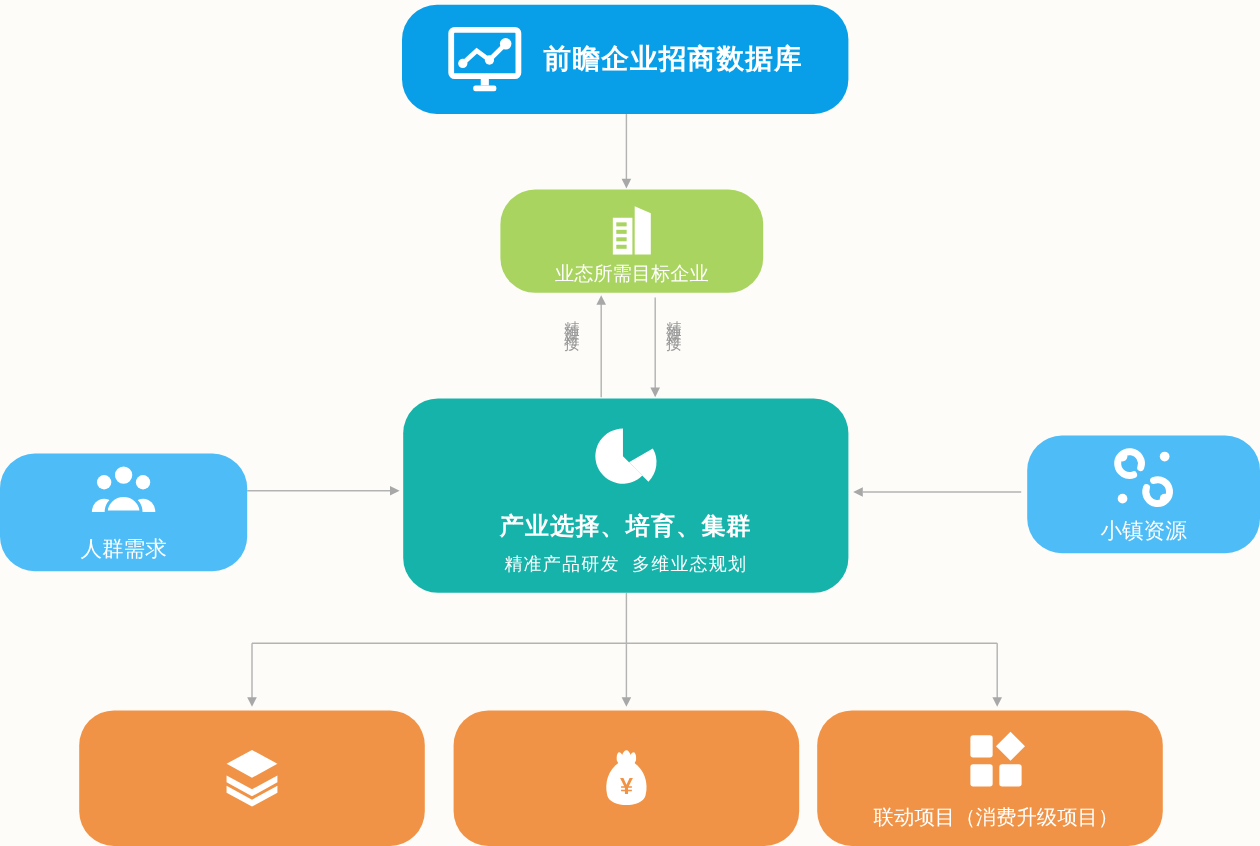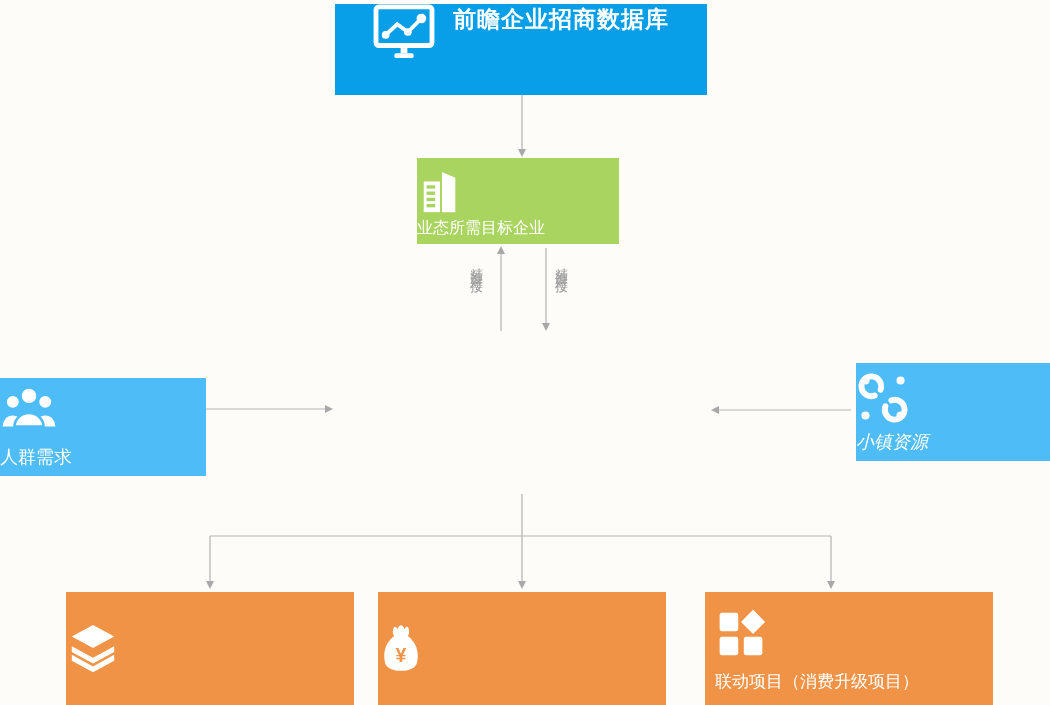--- a/index.html
+++ b/index.html
@@ -2,48 +2,48 @@
 <html style="--blue: #089fe8; --green: #a9d45f; --teal: #16b3aa; --lightblue: #4dbcf7; --orange: #f19347; --line: #b3b3b3; --graytext: #9a9a9a; --bg: #fdfcf9;"><head>
 <meta charset="utf-8">
 <style>
   :root{
     --blue:#089fe8; --green:#a9d45f; --teal:#16b3aa; --lightblue:#4dbcf7;
     --orange:#f19347; --line:#b3b3b3; --graytext:#9a9a9a; --bg:#fdfcf9;
   }
   html,body{margin:0;padding:0;}
   body{font-family:"Liberation Sans","DejaVu Sans",sans-serif;background:#fff;}
   .canvas{position:relative;width:1050px;height:705px;background:var(--bg);overflow:hidden;}
-  .node{position:absolute;display:flex;align-items:flex-start;justify-content:center;color:#fff;box-sizing:border-box;}
+  .node{position:absolute;display:flex;align-items:center;justify-content:center;color:#fff;box-sizing:border-box;border-radius:29px;}
   .col{flex-direction:column;}
   .node .label{color:#fff;}
   svg{display:block;}
 
   .connectors{position:absolute;left:0;top:0;pointer-events:none;}
   .connectors line{stroke:var(--line);stroke-width:1.2;}
   .connectors polygon{fill:#a8a8a8;}
 
   #node-database{left:335px;top:4px;width:372px;height:91px;background:var(--blue);gap:18px;}
   #node-database .label{font-size:23px;font-weight:bold;letter-spacing:1px;}
 
-  #node-target{left:417px;top:158px;width:202px;height:86px;background:var(--green);gap:3px;padding-top:6px;}
+  #node-target{left:417px;top:158px;width:219px;height:86px;background:var(--green);gap:3px;padding-top:6px;}
   #node-target .label{font-size:16px;}
 
   #node-industry{left:336px;top:332px;width:371px;height:162px;background:var(--teal);gap:9px;padding-top:4px;}
   #node-industry .title{font-size:20px;font-weight:bold;letter-spacing:1px;}
   #node-industry .subtitle{font-size:15px;white-space:pre;letter-spacing:1px;}
 
   #node-crowd{left:0;top:363px;width:206px;height:98px;background:var(--lightblue);gap:16px;margin-top:15px;}
-  #node-town{left:856px;top:363px;width:194px;height:98px;background:var(--lightblue);gap:5px;font-style:italic;}
+  #node-town{left:856px;top:363px;width:194px;height:98px;background:var(--lightblue);gap:5px;}
   #node-crowd .label,#node-town .label{font-size:18px;}
 
   .project{background:var(--orange);width:288px;height:113px;top:592px;gap:10px;padding-top:4px;}
   .project .label{font-size:17px;}
   #node-core{left:66px;}
   #node-support{left:378px;}
-  #node-linkage{left:705px;padding-left:10px;}
+  #node-linkage{left:681px;padding-left:10px;}
 
   .v-label{position:absolute;writing-mode:vertical-rl;color:var(--graytext);font-size:13px;
            letter-spacing:4px;line-height:16px;}
   #match-left{left:468px;top:257px;}
   #match-right{left:553px;top:257px;}
 </style>
 </head>
 <body>
 
 <div class="canvas">
@@ -100,20 +100,32 @@
         <rect x="7" y="12" width="17" height="32" fill="#fff"></rect>
         <rect x="10" y="16" width="9" height="3.5" fill="var(--green)"></rect>
         <rect x="10" y="22.5" width="9" height="3.5" fill="var(--green)"></rect>
         <rect x="10" y="29" width="9" height="3.5" fill="var(--green)"></rect>
         <rect x="10" y="35.5" width="9" height="3.5" fill="var(--green)"></rect>
       </svg>
     </span>
     <span class="label">业态所需目标企业</span>
   </div>
 
+  <div class="node col" id="node-industry">
+    <span>
+      <svg width="66" height="66" viewBox="-42 -42 92 92">
+        <path d="M0,0 L22.6,22.6 A32,32 0 1 1 0,-32 Z" fill="#fff"></path>
+        <g transform="translate(7,7)">
+          <path d="M0,0 L27.7,-16 A32,32 0 0 1 22.6,22.6 Z" fill="#fff"></path>
+        </g>
+      </svg>
+    </span>
+    <span class="title">产业选择、培育、集群</span>
+    <span class="subtitle">精准产品研发  多维业态规划</span>
+  </div>
 
   <div class="node col" id="node-crowd">
     <span>
       <svg width="58" height="44" viewBox="0 0 68 50">
         <circle cx="15" cy="19" r="7" fill="#fff"></circle>
         <path d="M3,48 a12,13 0 0 1 24,0 z" fill="#fff"></path>
         <circle cx="53" cy="19" r="7" fill="#fff"></circle>
         <path d="M41,48 a12,13 0 0 1 24,0 z" fill="#fff"></path>
         <circle cx="34" cy="12" r="10" fill="#fff" stroke="var(--lightblue)" stroke-width="3"></circle>
         <path d="M17,48 a17,16 0 0 1 34,0 z" fill="#fff" stroke="var(--lightblue)" stroke-width="3"></path>

